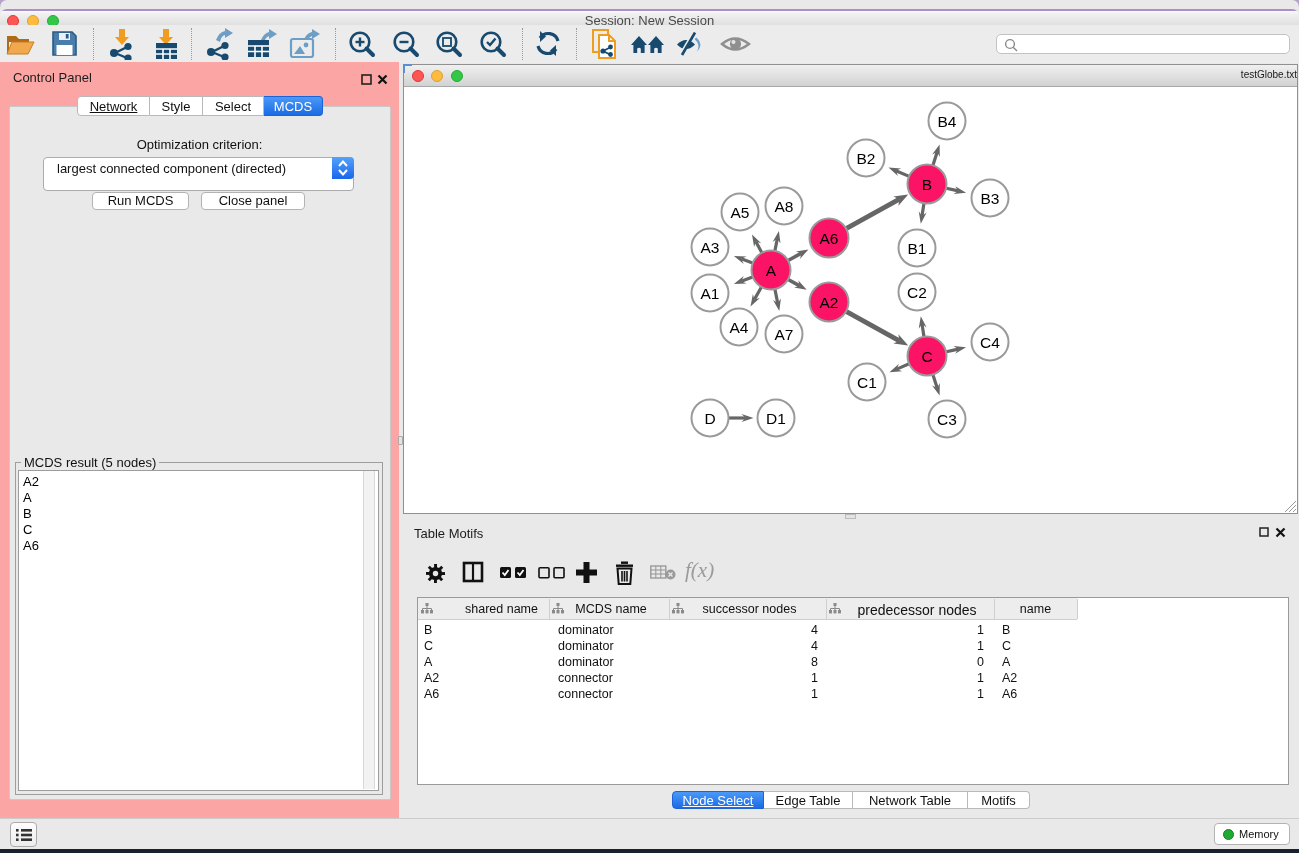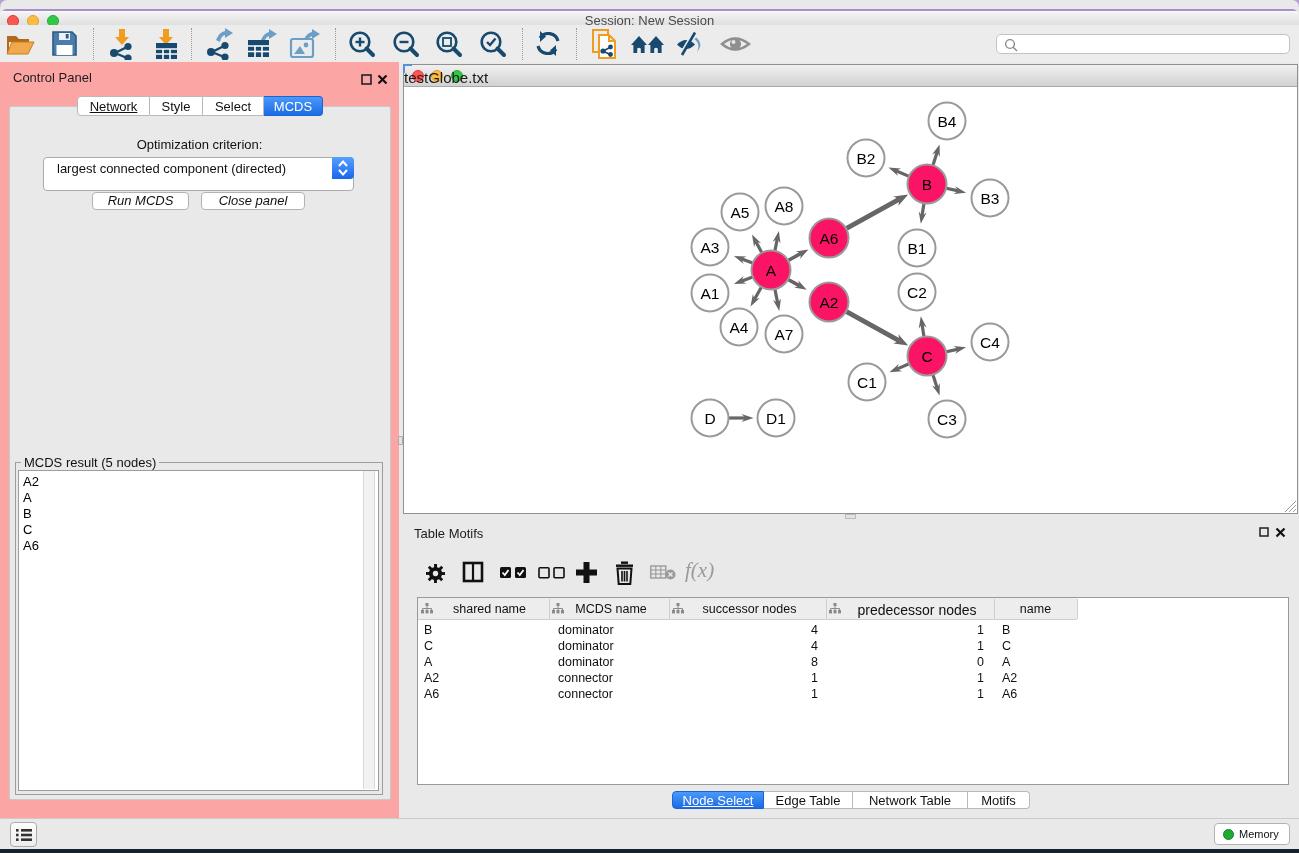--- a/index.html
+++ b/index.html
@@ -37,21 +37,21 @@
   .tab.sel { background:linear-gradient(#4a99f9,#1b6be4); color:#fff; border-color:#1b63d6; }
   #cptabs { left:77px; top:34px; }
   #optlabel { position:absolute; left:0; top:75px; width:399px; text-align:center;
               font-size:13px; color:#111; }
   #combo { position:absolute; left:43px; top:95px; width:311px; height:34px;
            background:#fff; border:1px solid #ababab; border-radius:4px; }
   #combo .ctext { position:absolute; left:13px; top:3px; font-size:13px; color:#111; }
   #combo .stepper { position:absolute; right:-1px; top:-1px; width:22px; height:22px;
                     border-radius:0 4px 4px 0; background:linear-gradient(#55a1fb,#1a66ee); }
   .btn { position:absolute; height:18px; background:#fff; border:1px solid #b3b3b3;
-         border-radius:4px; font-size:13px; color:#111; text-align:center; line-height:16px;font-style:italic; }
+         border-radius:4px; font-size:13px; color:#111; text-align:center; line-height:16px; }
   #runbtn { left:92px; top:130px; width:97px; }
   #closebtn { left:201px; top:130px; width:104px; }
   #mcdsgroup { position:absolute; left:15px; top:400px; width:368px; height:333px;
                border:1px solid #9d9d9d; }
   #mcdslabel { position:absolute; left:21px; top:393px; font-size:13px; color:#111;
                background:#e9e9e9; padding:0 3px; }
   #mcdslist { position:absolute; left:18px; top:408px; width:361px; height:321px;
               background:#fff; border:1px solid #9d9d9d; font-size:13px; color:#000; }
   #mcdslist div.li { padding-left:4px; height:16px; line-height:16px; } #mcdslist { padding-top:3px; }
   #mcdsscroll { position:absolute; right:3px; top:0px; width:12px; height:318px;
@@ -70,22 +70,22 @@
   #membtn .mtext { position:absolute; left:24px; top:4px; }
 
   
   #netwin { position:absolute; left:403px; top:64px; width:895px; height:450px;
             background:#fff; border:1px solid #909090; }
   #nettitle { position:absolute; left:0; top:0; width:100%; height:22px;
               background:linear-gradient(#f0f0f0,#d2d2d2); border-bottom:1px solid #a8a8a8; }
   #nettitle .t1 { left:8px;  top:5px; background:#fc5753; border:1px solid #df3734; }
   #nettitle .t2 { left:27px; top:5px; background:#fdbc40; border:1px solid #de9f34; }
   #nettitle .t3 { left:47px; top:5px; background:#33c748; border:1px solid #27aa35; }
-  #nettext { position:absolute; top:4px; left:0; width:100%; text-align:left;
-             font-size:15px; color:#1a1a1a; }
+  #nettext { position:absolute; top:4px; left:0; width:100%; text-align:right;
+             font-size:10px; color:#1a1a1a; }
   #netcanvas { position:absolute; left:0; top:23px; width:893px; height:425px; background:#fff; }
 
   
   #tpanel { position:absolute; left:399px; top:514px; width:900px; height:304px; background:#e9e9e9; }
   #tphead { position:absolute; left:15px; top:12px; font-size:13px; color:#1c1c1c; }
   #tptools { position:absolute; left:18px; top:42px; width:870px; height:40px; }
   #tablebox { position:absolute; left:18px; top:83px; width:872px; height:188px;
               background:#fff; border:1px solid #9a9a9a; }
   #tabletabs { left:273px; top:277px; }
   .icbtn { position:absolute; top:0; }
@@ -440,21 +440,21 @@
             </g>
             <g stroke="#8a8a8a" stroke-width="1">
               <line x1="6" y1="3" x2="6" y2="5.5"></line>
               <line x1="1.5" y1="5.5" x2="10.5" y2="5.5"></line>
               <line x1="1.5" y1="5.5" x2="1.5" y2="7"></line>
               <line x1="6" y1="5.5" x2="6" y2="7"></line>
               <line x1="10.5" y1="5.5" x2="10.5" y2="7"></line>
             </g>
           </svg>
         </div>
-        <div style="position:absolute;left:4px;top:4px;width:131px;text-align:center;font-size:12.5px;color:#111;text-indent:4px">shared name</div>
+        <div style="position:absolute;left:16px;top:4px;width:131px;text-align:center;font-size:12.5px;color:#111;text-indent:4px">shared name</div>
         <div style="position:absolute;left:251px;top:1px;width:1px;height:20px;background:#cfcfcf"></div>
         <div style="position:absolute;left:134px;top:5px">
           <svg width="12" height="11" viewBox="0 0 12 11" style="vertical-align:-1px">
             <g fill="#8a8a8a">
               <rect x="4.5" y="0" width="3" height="3"></rect>
               <rect x="0" y="7" width="3" height="3.4"></rect>
               <rect x="4.5" y="7" width="3" height="3.4"></rect>
               <rect x="9" y="7" width="3" height="3.4"></rect>
             </g>
             <g stroke="#8a8a8a" stroke-width="1">

